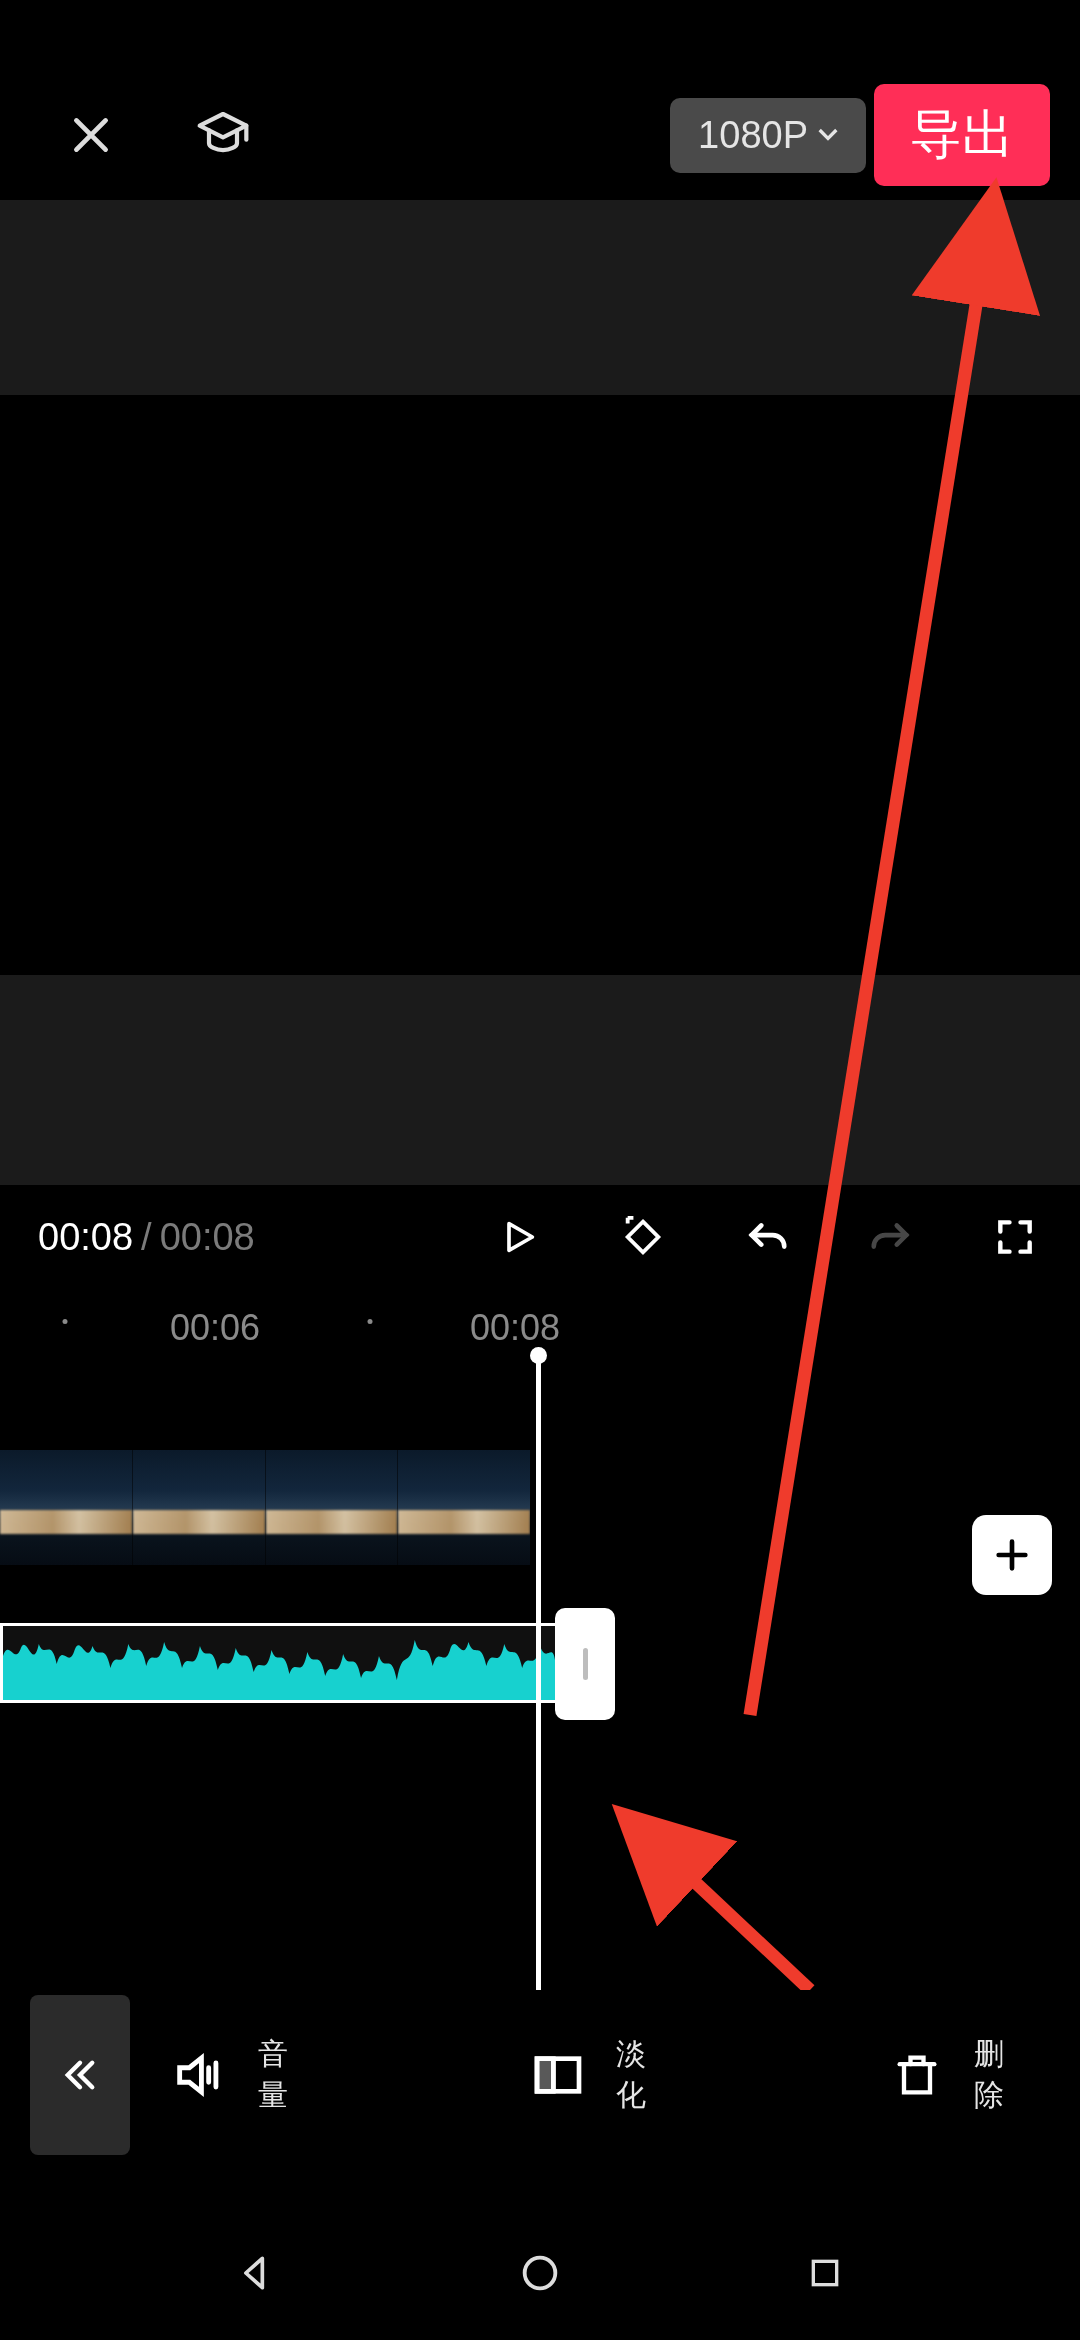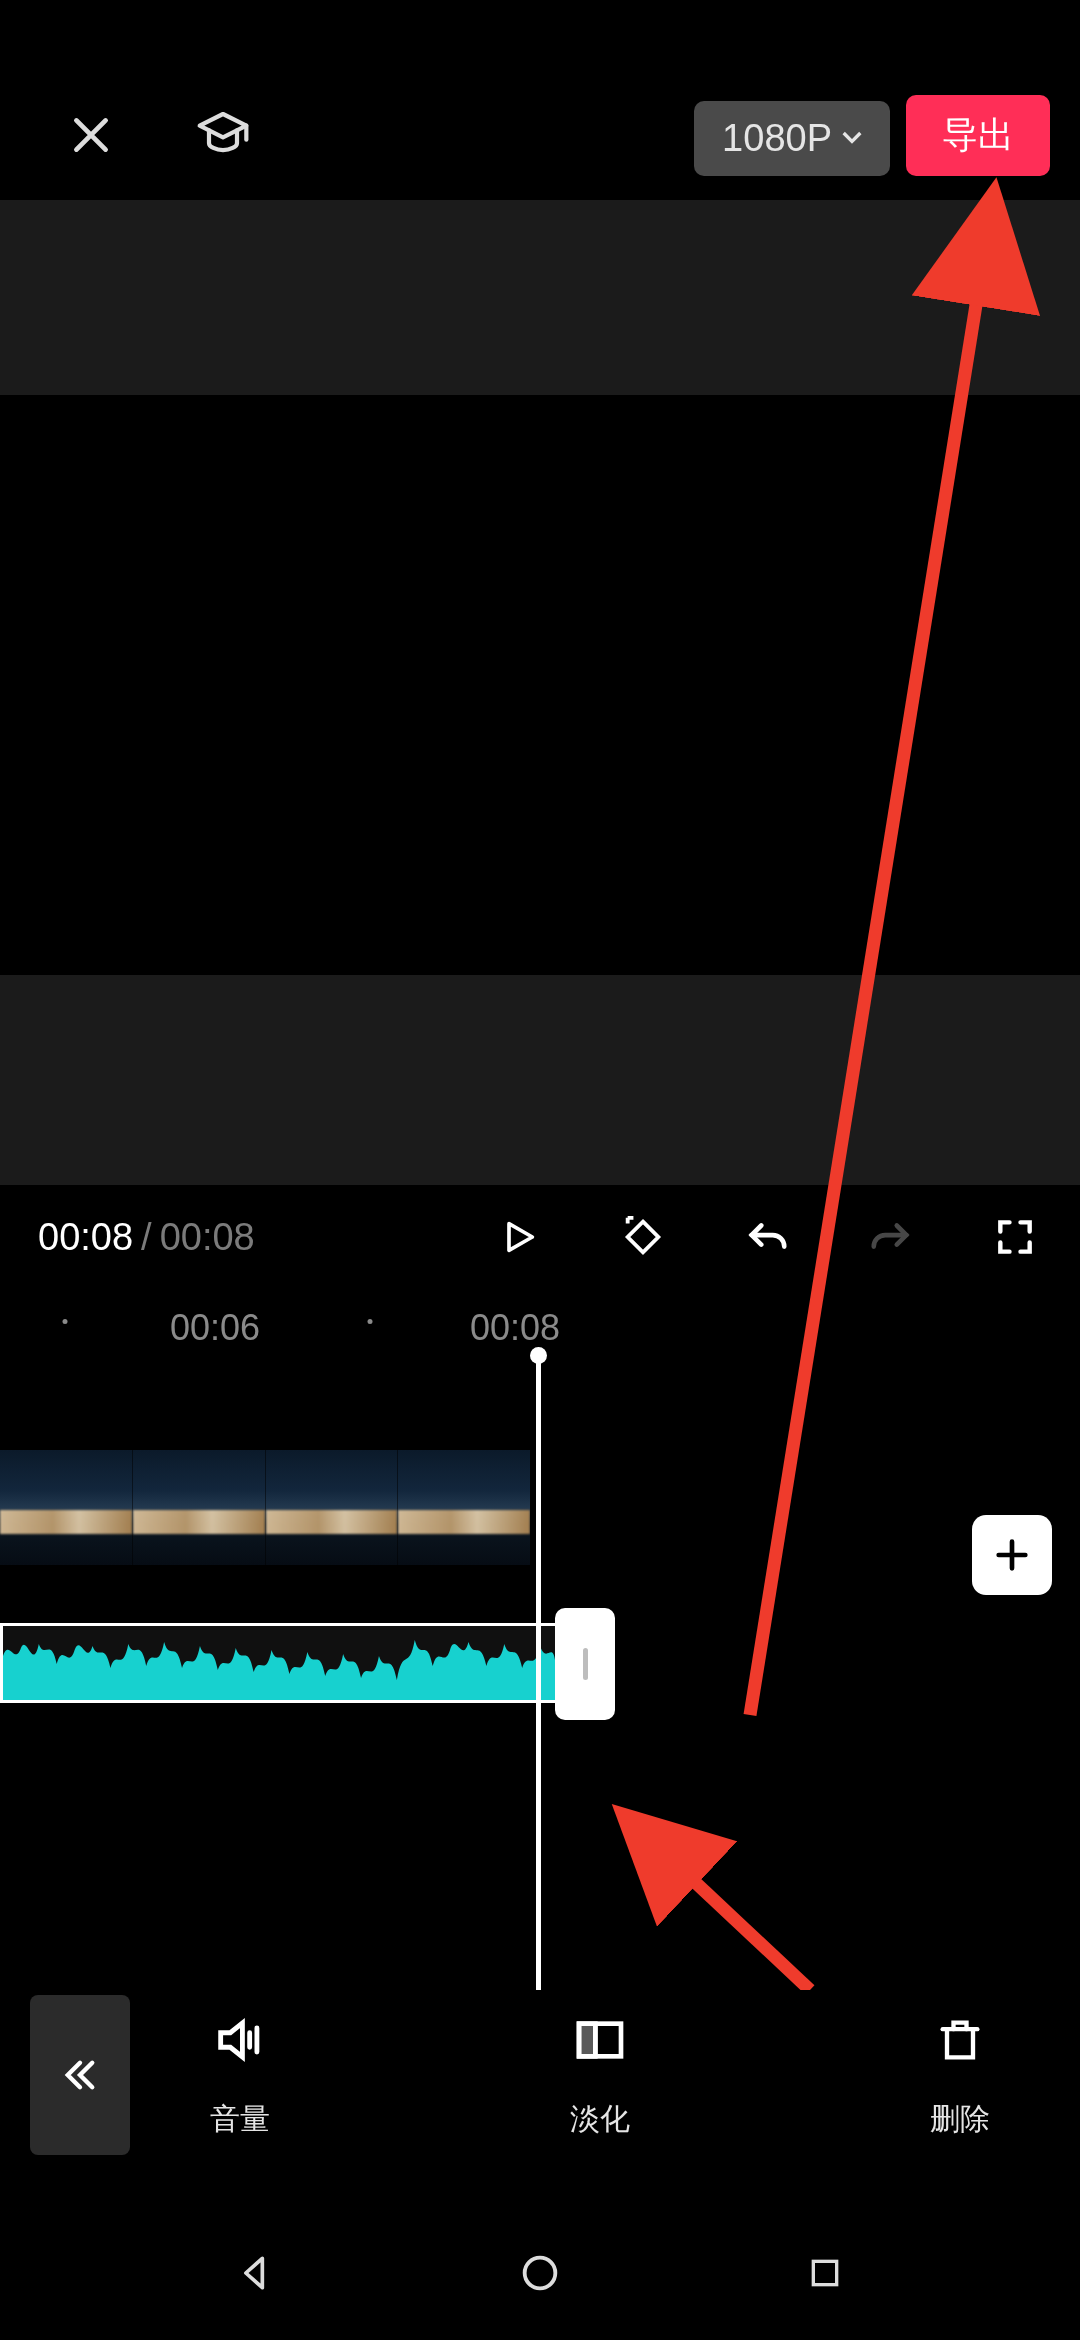--- a/index.html
+++ b/index.html
@@ -2,25 +2,25 @@
 <html><head>
 <meta charset="utf-8">
 <style>
   * { margin:0; padding:0; box-sizing:border-box; -webkit-font-smoothing:antialiased; }
   html,body { width:1080px; height:2340px; background:#000; overflow:hidden; font-family:-apple-system,"PingFang SC","Helvetica Neue",Arial,sans-serif; color:#fff; }
   .screen { position:relative; width:1080px; height:2340px; }
 
   
   .topbar { position:absolute; top:85px; left:0; right:0; height:100px; display:flex; align-items:center; }
   .topbar .left { display:flex; align-items:center; gap:70px; padding-left:60px; }
-  .topbar .right { margin-left:auto; display:flex; align-items:flex-end; gap:16px; padding-right:30px; }
+  .topbar .right { margin-left:auto; display:flex; align-items:center; gap:8px; padding-right:30px; }
   .icon-btn { width:62px; height:62px; display:flex; align-items:center; justify-content:center; color:#ddd; }
   .res-chip { background:#4a4a4a; border-radius:10px; padding:16px 28px; display:flex; align-items:center; gap:10px; font-size:38px; color:#e5e5e5; font-weight:500; }
   .res-chip svg { width:20px; height:14px; }
-  .export-btn { background:#ff2e57; border-radius:10px; padding:16px 36px; font-size:36px; color:#fff; font-weight:500; }
+  .export-btn { background:#ff2e57; border-radius:10px; padding:16px 36px; font-size:52px; color:#fff; font-weight:500; }
 
   
   .preview-upper { position:absolute; top:200px; left:0; width:1080px; height:195px; background:#1b1b1b; }
   .preview-video { position:absolute; top:395px; left:0; width:1080px; height:580px; background:#000; }
   .preview-lower { position:absolute; top:975px; left:0; width:1080px; height:210px; background:#1b1b1b; }
 
   
   .playbar { position:absolute; top:1192px; left:0; right:0; height:90px; display:flex; align-items:center; }
   .time { display:flex; align-items:baseline; gap:8px; padding-left:38px; font-size:38px; }
   .time .cur { color:#fff; }
@@ -58,21 +58,21 @@
   .add-btn svg { width:40px; height:40px; }
 
   
   .arrow { position:absolute; pointer-events:none; }
   .arrow svg { overflow:visible; }
 
   
   .toolbar { position:absolute; left:0; right:0; bottom:180px; height:170px; background:#000; display:flex; align-items:center; }
   .back-panel { width:100px; height:160px; margin-left:30px; margin-right:40px; border-radius:8px; background:#2b2b2b; display:flex; align-items:center; justify-content:center; }
   .tool-row { flex:1; display:flex; align-items:center; justify-content:space-between; padding-right:50px; }
-  .tool { width:140px; display:flex; flex-direction:column; align-items:center; gap:30px; }
+  .tool { width:140px; display:flex; flex-direction:row; align-items:center; gap:30px; }
   .tool .ti { width:58px; height:58px; display:flex; align-items:center; justify-content:center; }
   .tool .tl { font-size:30px; color:#e5e5e5; }
 
   
   .navbar { position:absolute; bottom:0; left:0; right:0; height:135px; background:#000; display:flex; align-items:center; justify-content:space-evenly; }
   .navbar .nv { width:60px; height:60px; display:flex; align-items:center; justify-content:center; }
 </style>
 </head>
 <body>
 <div class="screen">

